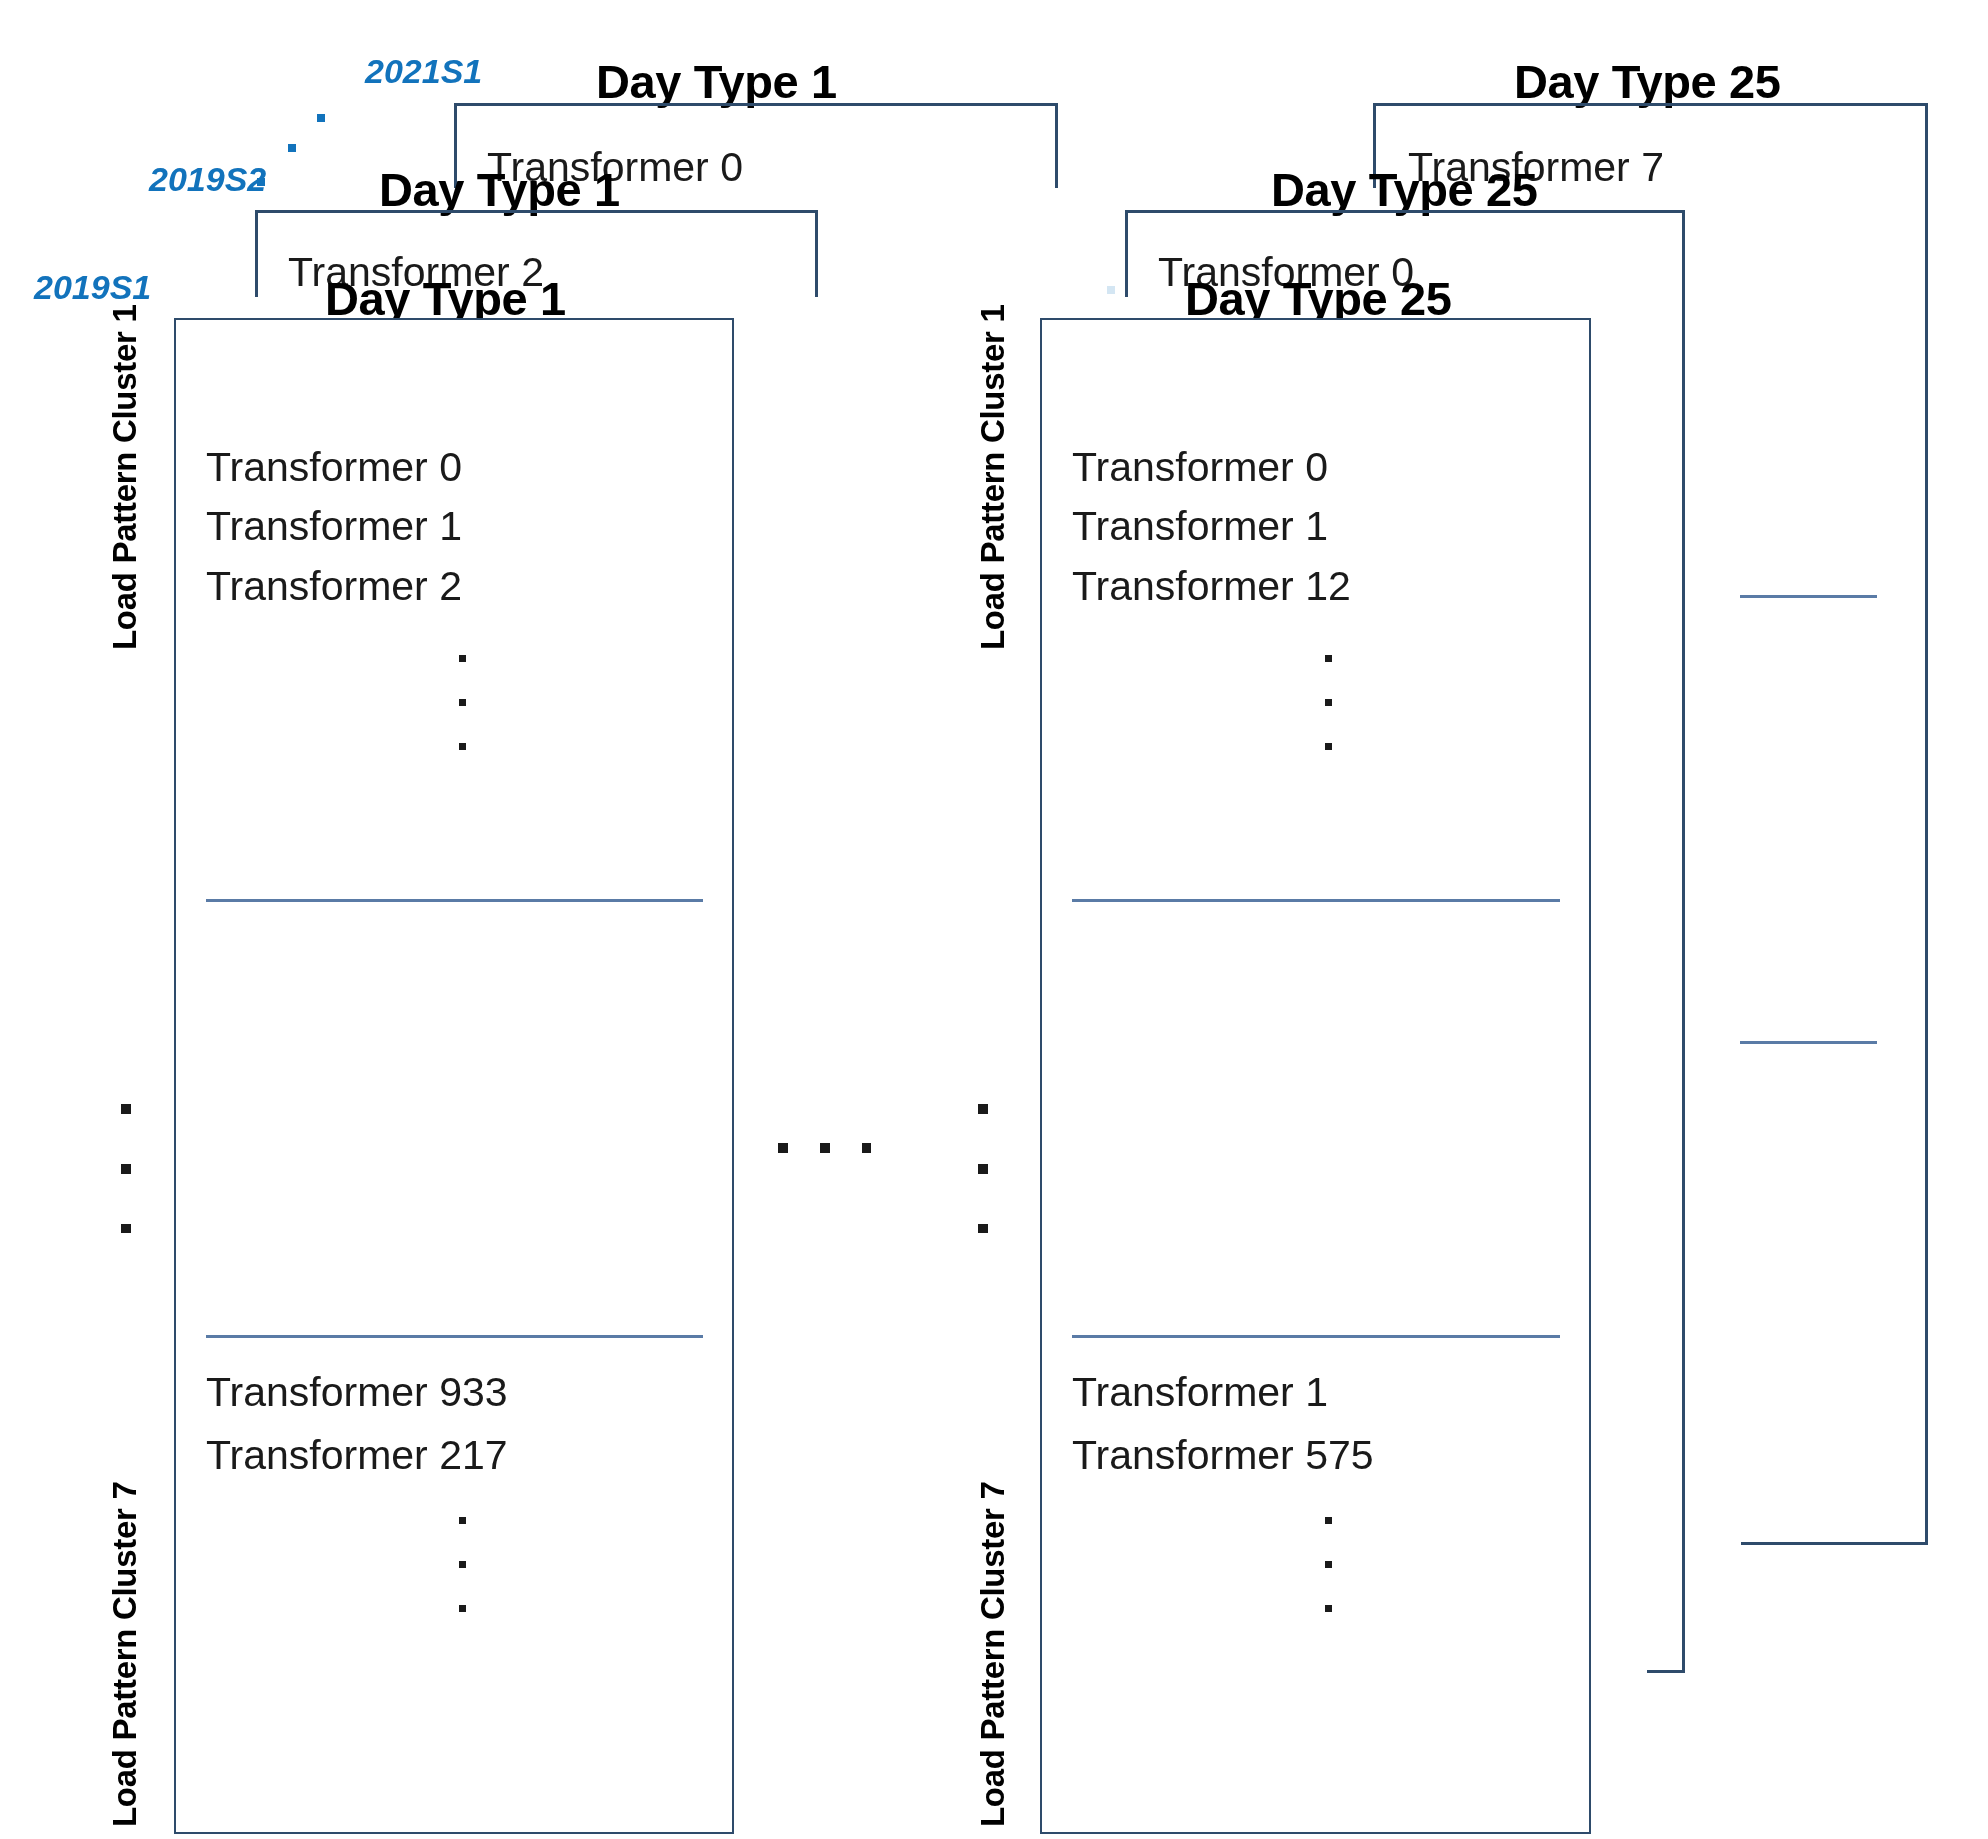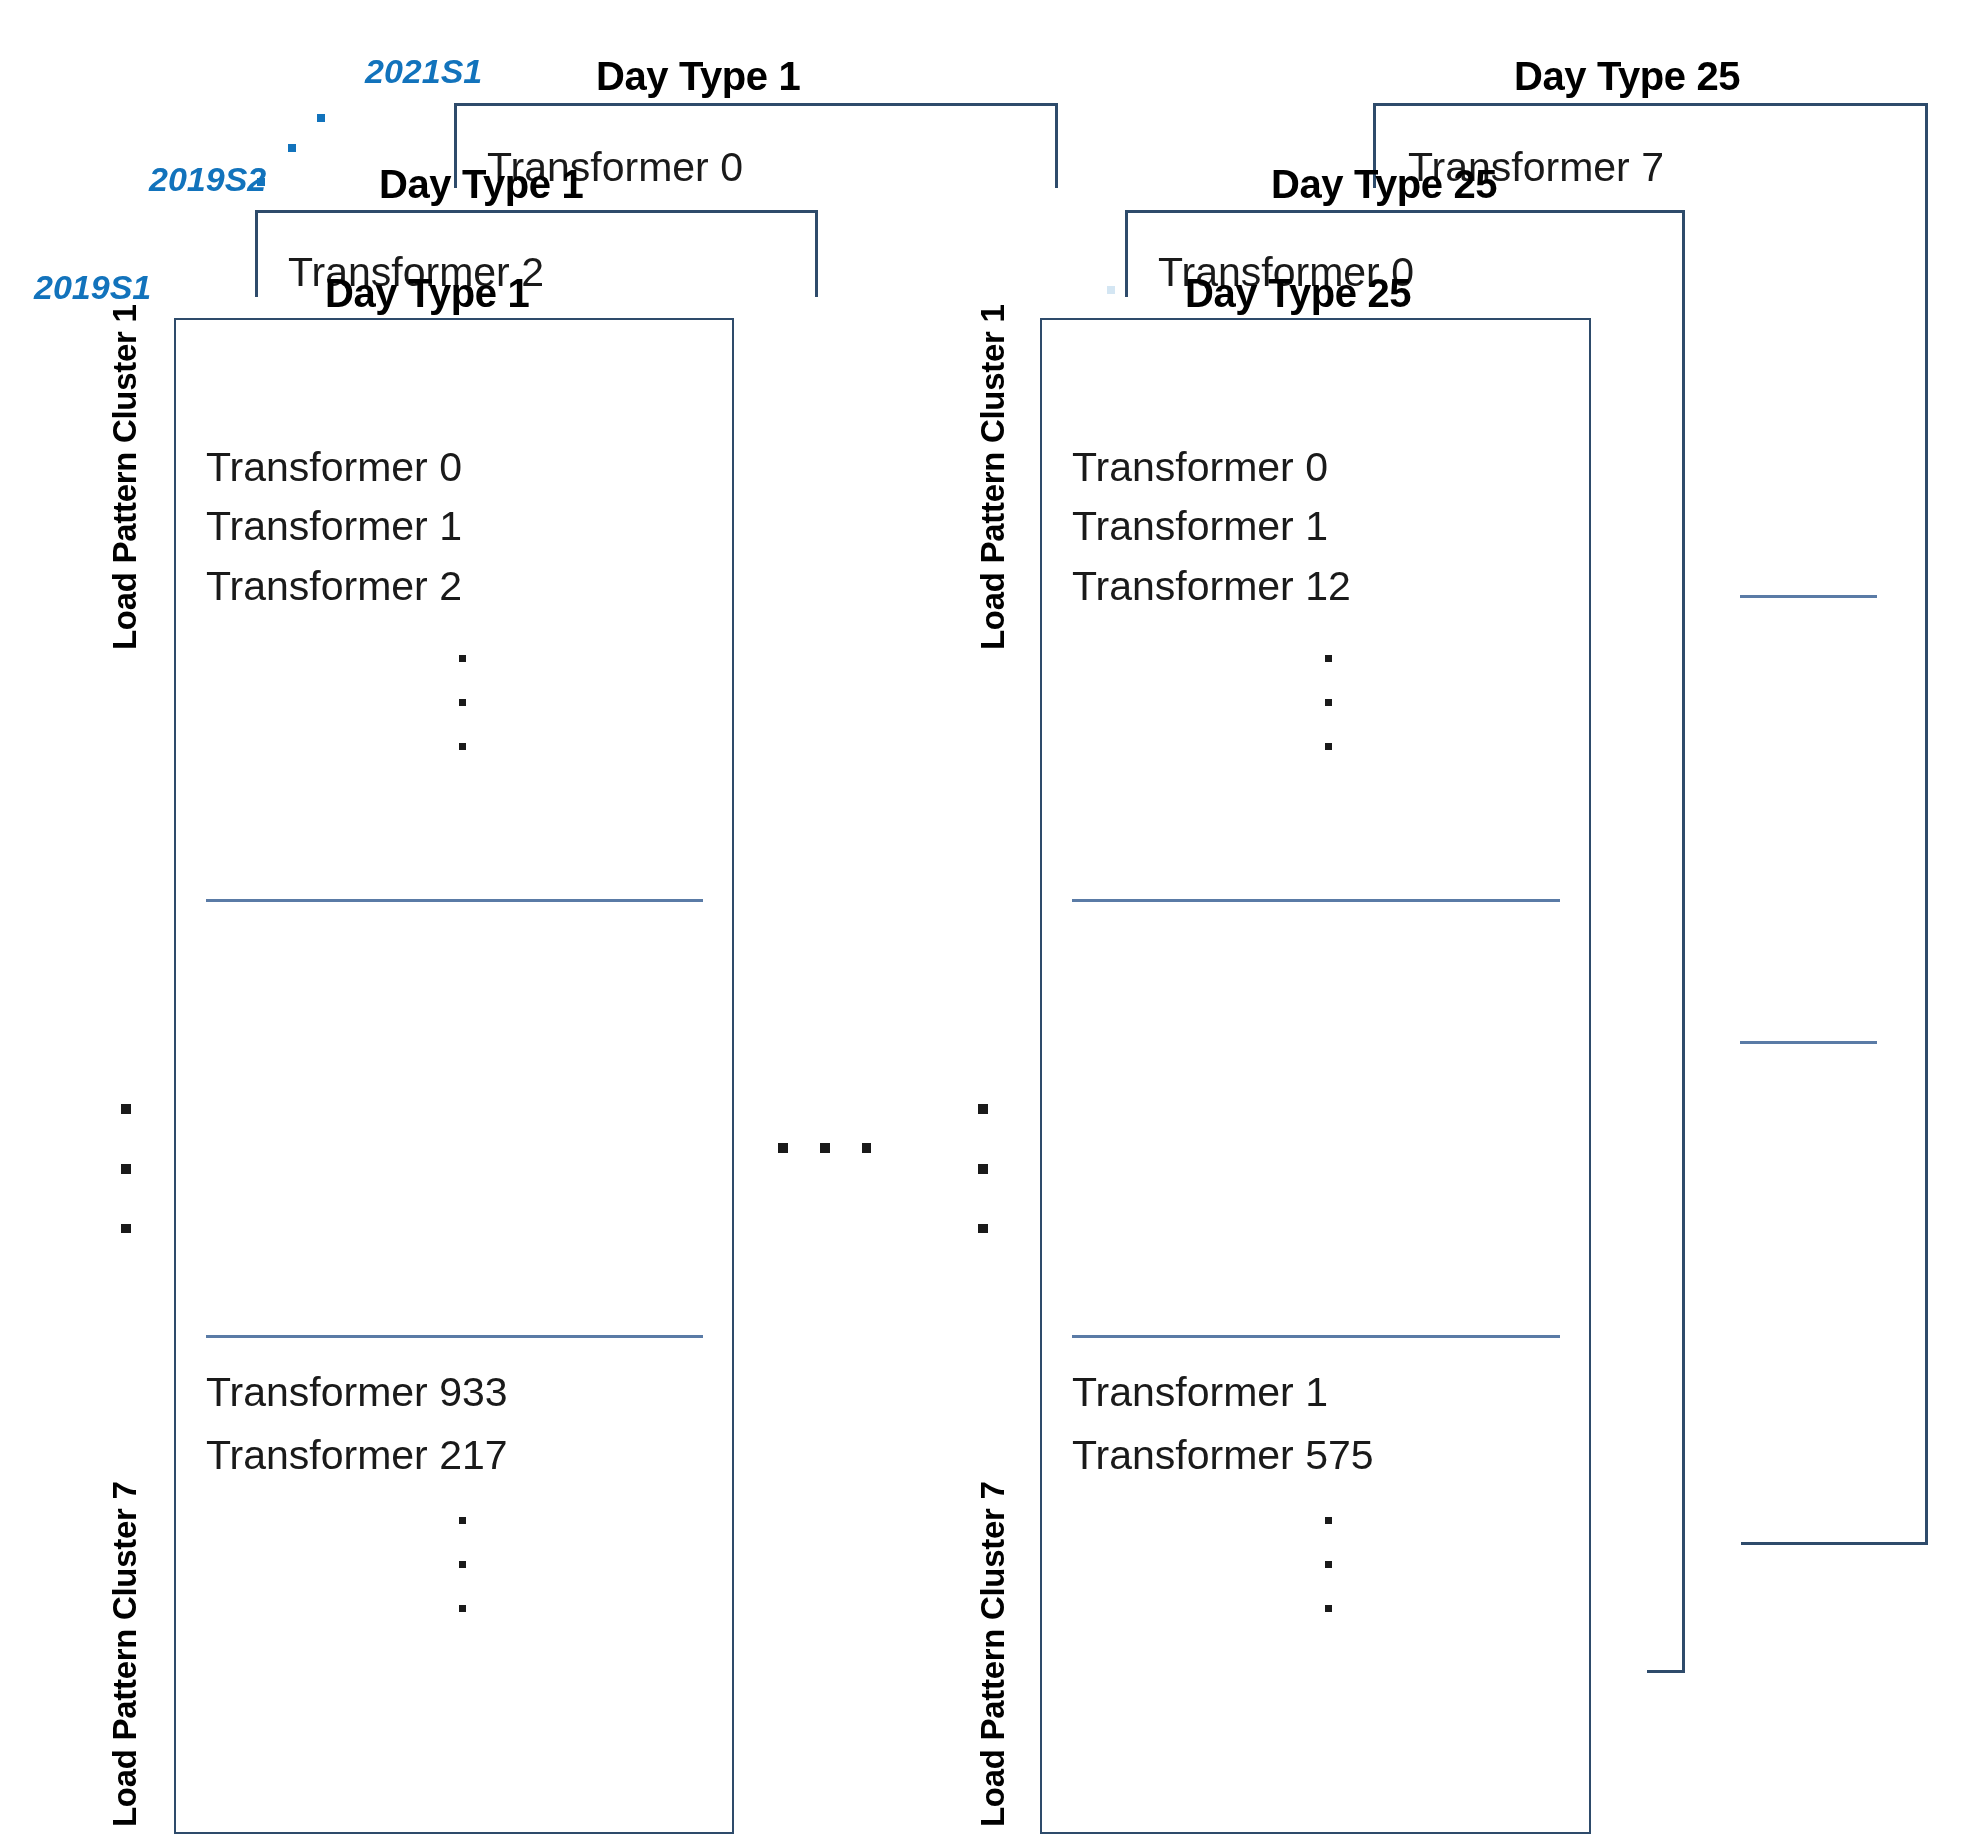--- a/index.html
+++ b/index.html
@@ -26,21 +26,21 @@
   
   .edge{
     position:absolute;
     background:#2e4b6b;
   }
 
   
   .daytype{
     position:absolute;
     font-weight:bold;
-    font-size:40px;
+    font-size:47px;
     color:#000000;
     white-space:nowrap;
     letter-spacing:-0.4px;
   }
   .season{
     position:absolute;
     font-weight:bold;
     font-style:italic;
     font-size:34px;
     color:#1273bc;

